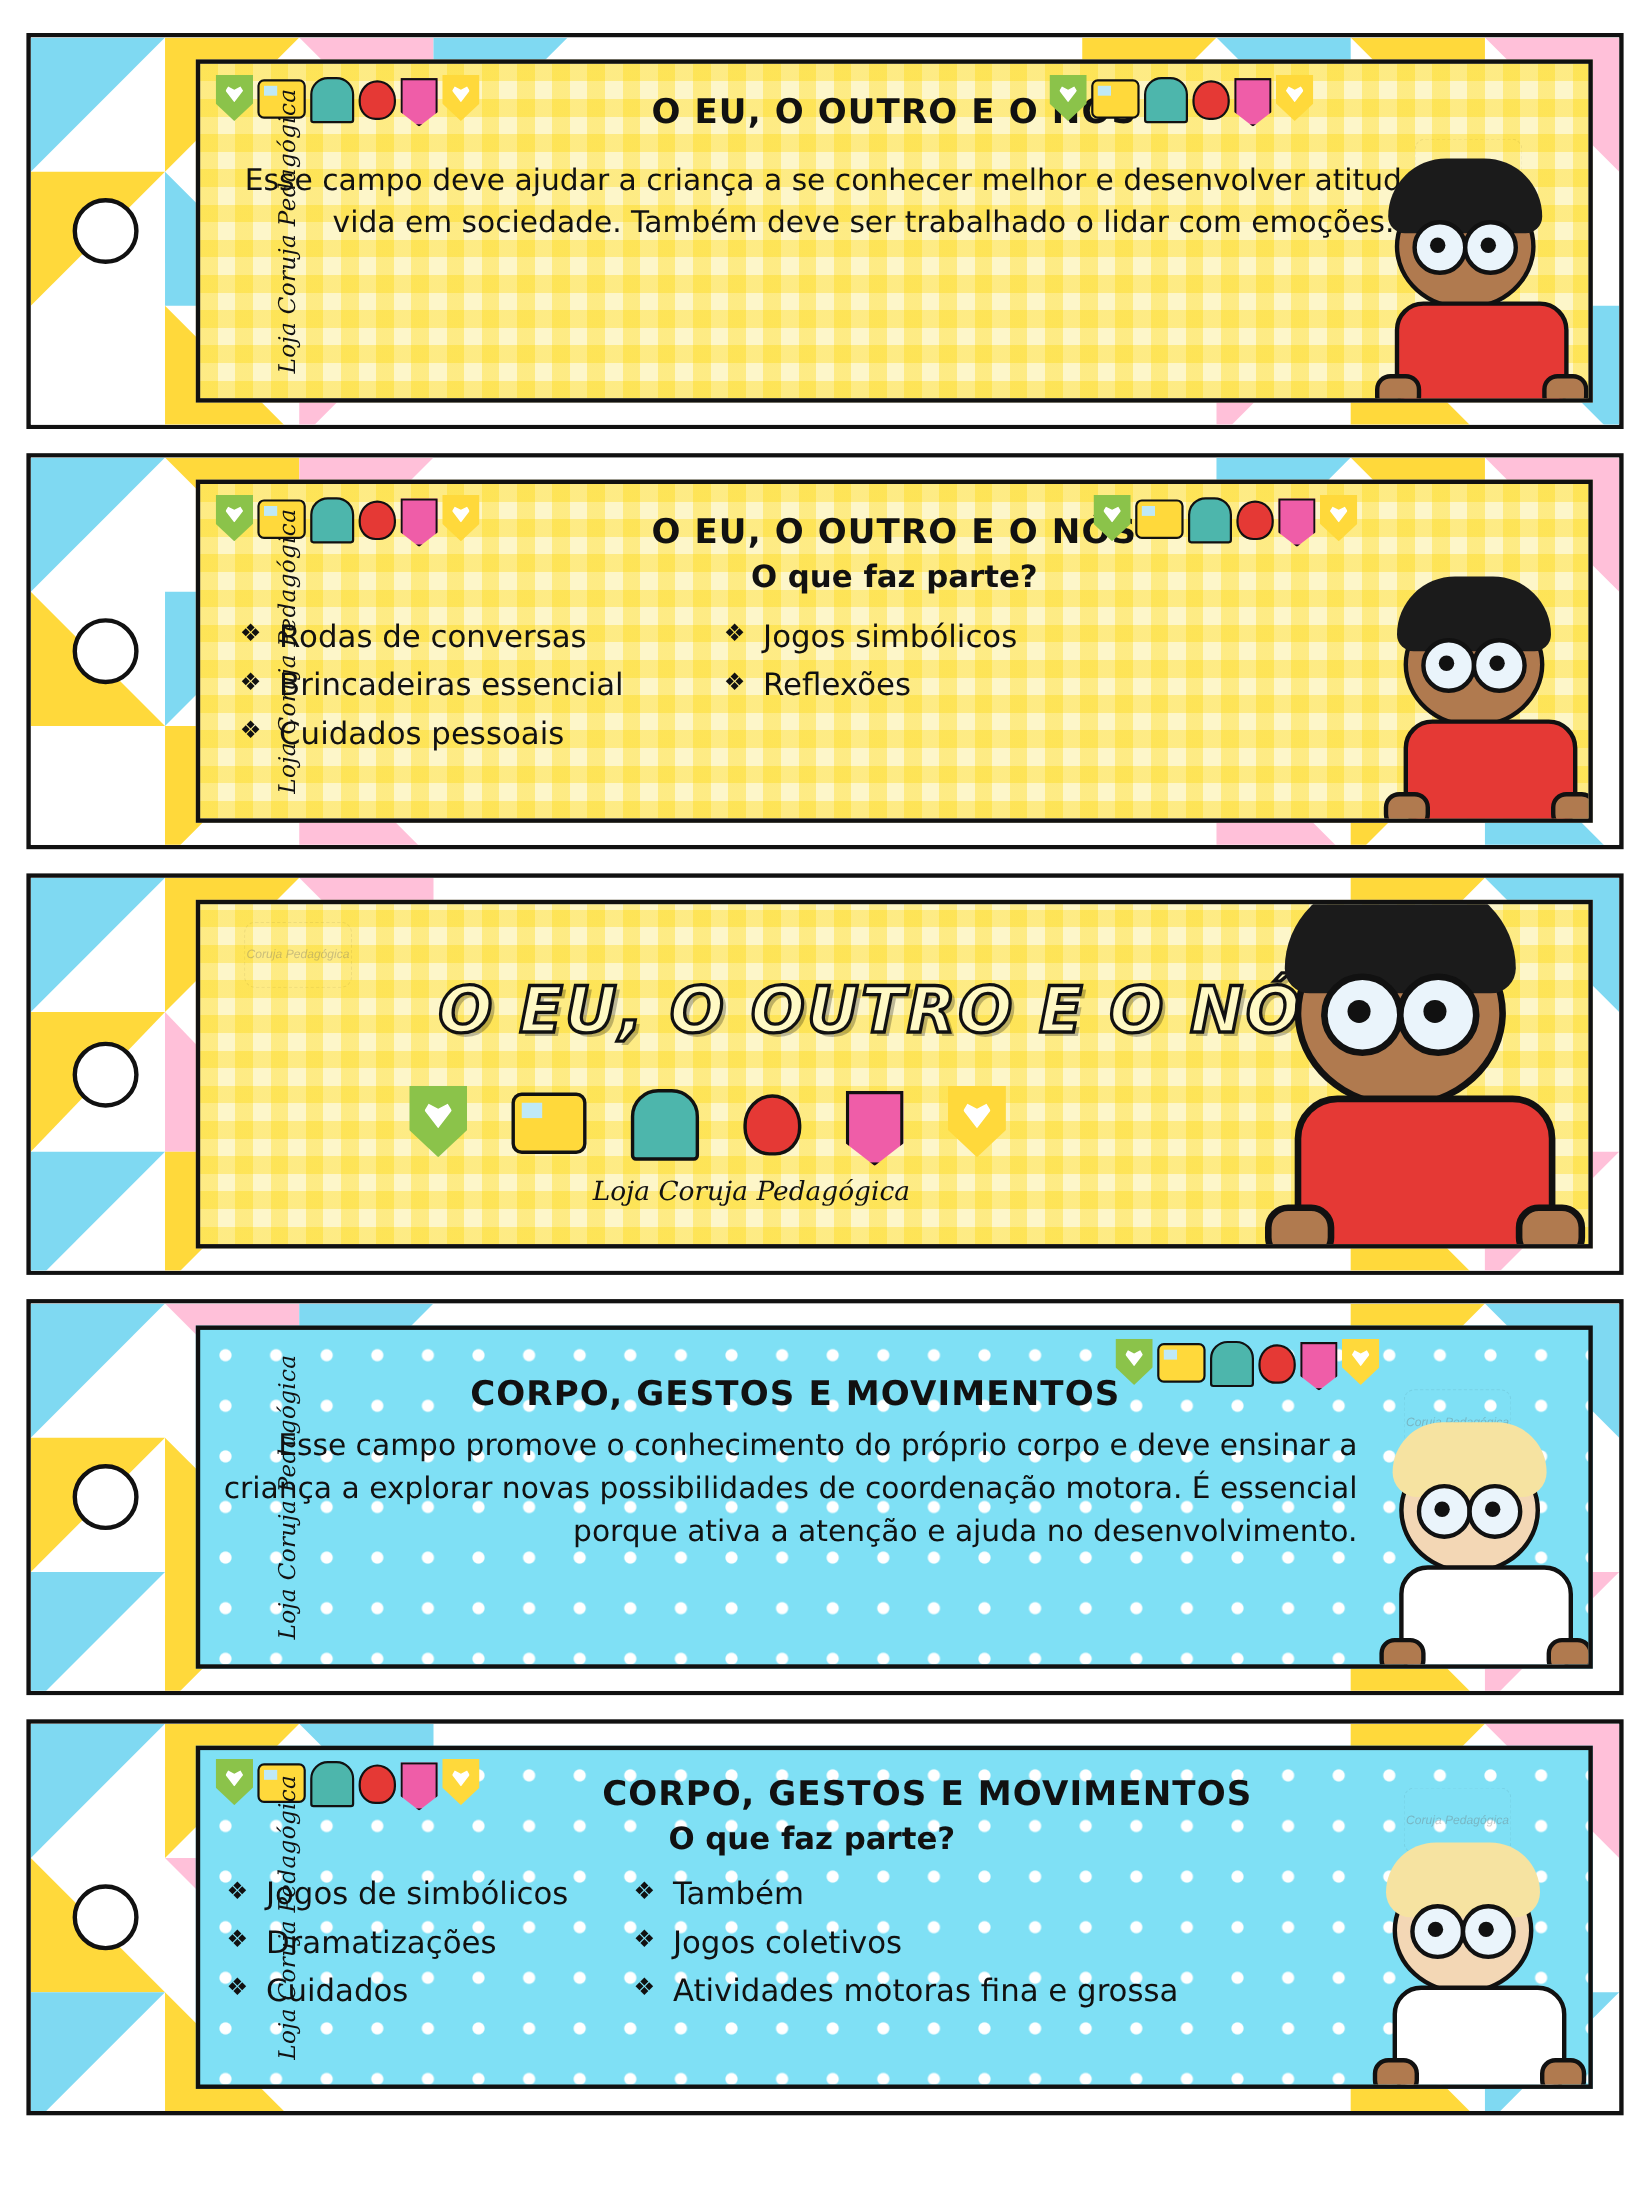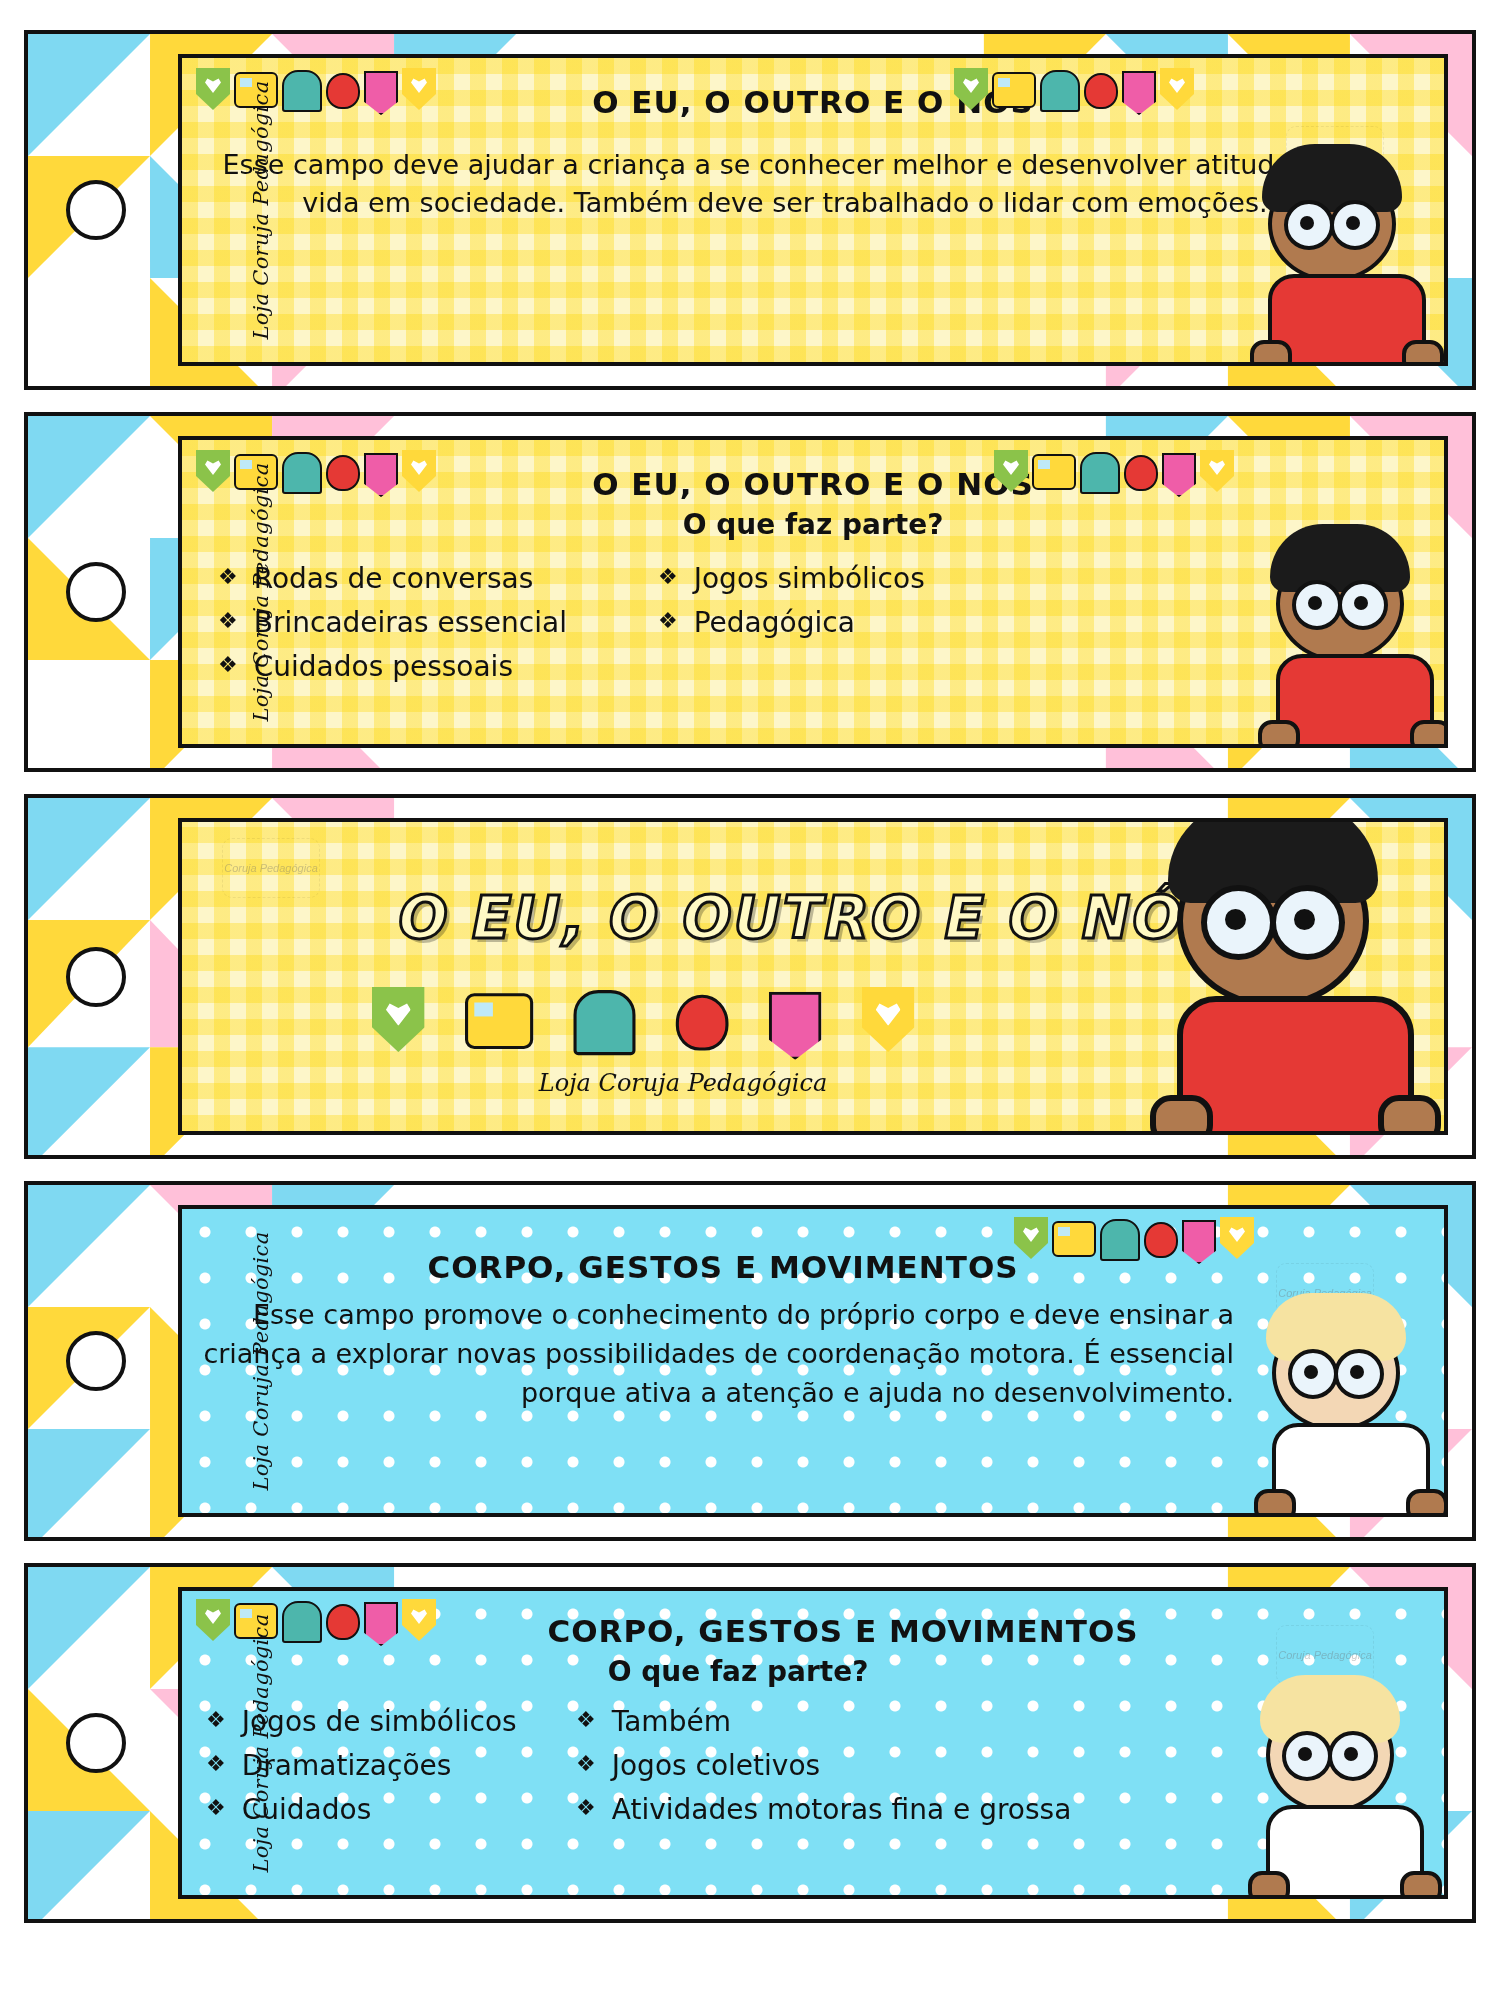--- a/index.html
+++ b/index.html
@@ -390,21 +390,21 @@
             <span>Cuidados pessoais</span>
           </div>
         </div>
         <div class="col c2">
           <div class="li">
             <span class="bullet">❖</span>
             <span>Jogos simbólicos</span>
           </div>
           <div class="li">
             <span class="bullet">❖</span>
-            <span>Pedagógica</span>
+            <span>Reflexões</span>
           </div>
         </div>
       </div>
 
       <div class="kid" style="right:10px;bottom:-4px;">
         <div class="head">
             <div class="hair"></div>
           <div class="eye l">
               <div class="pupil"></div>
             </div>

